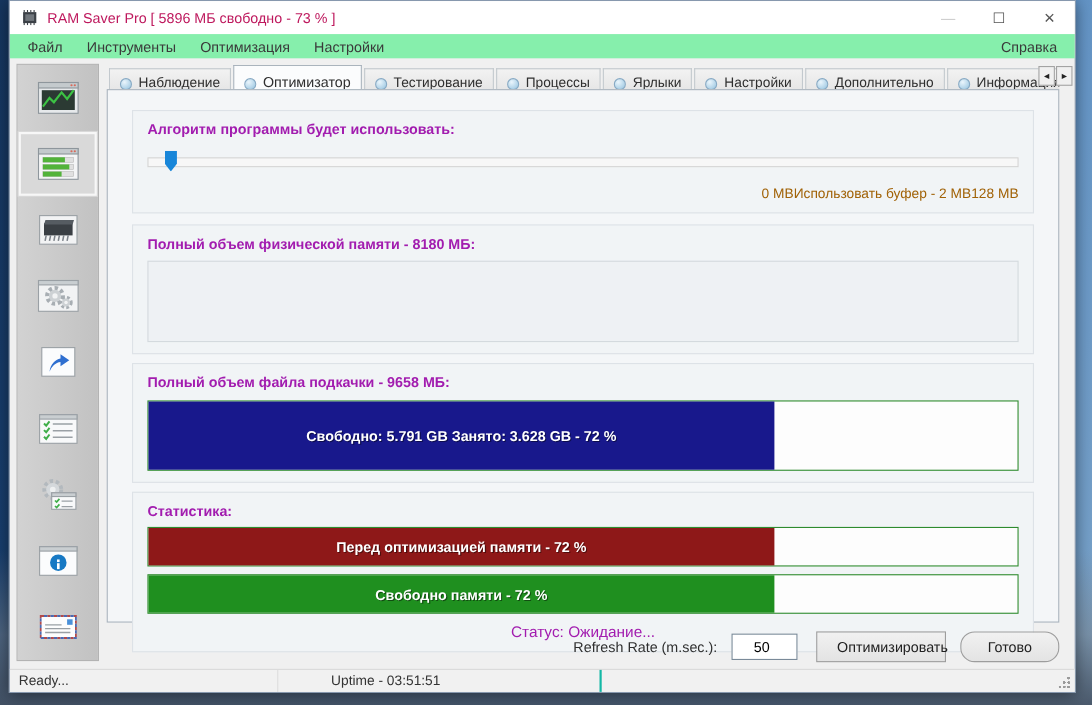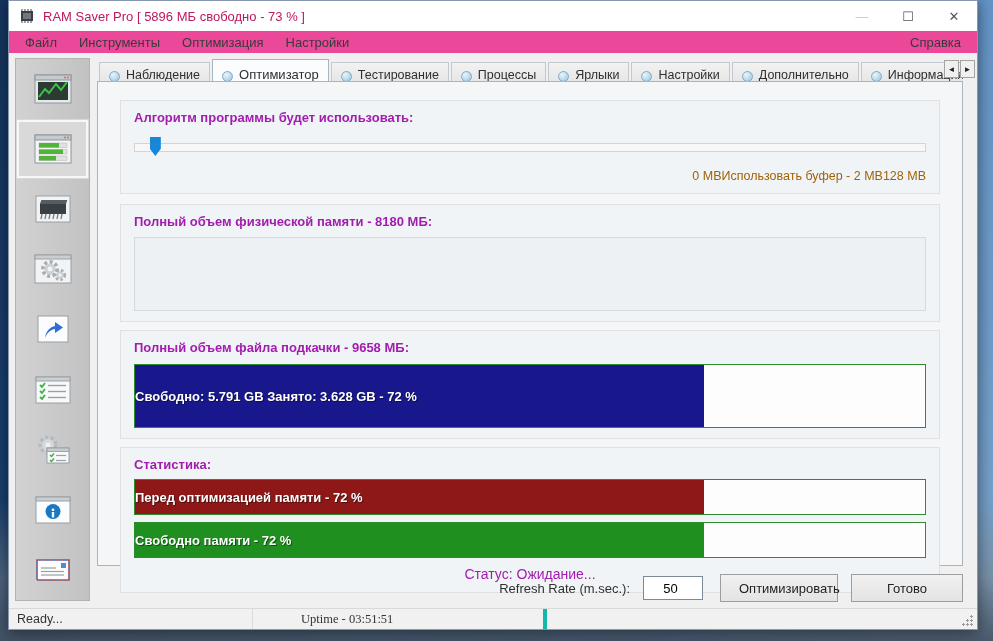--- a/index.html
+++ b/index.html
@@ -23,21 +23,21 @@
   .titlebar { position:absolute; left:0; top:0; right:0; height:30px; background:#ffffff;
     display:flex; align-items:center; }
   .app-icon { margin-left:10px; width:16px; height:14px; flex:0 0 auto; }
   .title-text { margin-left:8px; font-size:13px; color:#be185d; }
   .win-controls { margin-left:auto; display:flex; height:100%; }
   .win-btn { width:46px; height:100%; display:flex; align-items:center; justify-content:center;
     font-size:13px; color:#555; }
   .win-btn.min { color:#c9c9c9; }
 
   
-  .menubar { position:absolute; left:0; top:30px; right:0; height:22px; background:#ec4899;
+  .menubar { position:absolute; left:0; top:30px; right:0; height:22px; background:#86efac;
     display:flex; align-items:center; font-size:13px; color:#3a3a3a; }
   .menu-item { padding:2px 8px; margin-left:6px; }
   .menu-item:first-child { margin-left:8px; }
   .menu-help { margin-left:auto; padding:2px 10px; margin-right:6px; }
 
   
   .sidebar { position:absolute; left:6px; top:57px; width:75px; height:543px;
     background:linear-gradient(90deg,#d2d2d2,#c2c2c2);
     border:1px solid #b3b3b3; display:flex; flex-direction:column; }
   .side-item { flex:1; display:flex; align-items:center; justify-content:center; }
@@ -71,47 +71,47 @@
   .slider-thumb { position:absolute; top:0; width:11px; height:19px; background:#1886d9;
     clip-path:polygon(0 0,100% 0,100% 62%,50% 100%,0 62%); }
   .slider-labels { display:flex; justify-content:flex-end; margin-top:10px;
     font-size:12.5px; color:#a16207; }
 
   
   .phys-panel { margin-top:8px; height:74px; background:#eef1f4; border:1px solid #d4dade; }
 
   
   .membar { background:#fdfdfd; border:1px solid #2e8b2e; }
-  .membar .fill { height:100%; display:flex; align-items:center; }
+  .membar .fill { height:100%; display:flex; align-items:center; justify-content:center; }
   .membar .fill span { font-size:13px; font-weight:bold; color:#ffffff;
     text-shadow:1px 1px 0 rgba(0,0,0,.45); white-space:nowrap; }
   .pagefile-bar { margin-top:9px; height:64px; }
   .stat-bar { margin-top:7px; height:36px; }
   .status-line { margin-top:8px; text-align:center; font-size:14px; color:#a21caf; }
 
   .mt8 { margin-top:8px; } .mt10 { margin-top:10px; }
 
   
   .footer { position:absolute; left:0; right:0; top:571px; height:32px;
     display:flex; align-items:center; justify-content:flex-end; padding-right:14px; gap:9px; }
   .refresh-label { font-size:13px; color:#2f2f2f; margin-right:4px; }
   .refresh-input { width:60px; height:24px; border:1px solid #7a8a99; background:#fff;
     font-family:"Liberation Sans", sans-serif; font-size:13px; text-align:center; padding-right:5px; }
   .btn { height:28px; background:linear-gradient(#f1f1f1,#e3e3e3); border:1px solid #9d9d9d;
     font-family:"Liberation Sans", sans-serif; font-size:13px; color:#222; padding:0 18px; }
   .btn.optimize { width:118px; margin-left:8px; }
-  .btn.done { width:112px; margin-left:4px; }
+  .btn.done { width:90px; margin-left:4px;border-radius:13px; }
 
   
   .statusbar { position:absolute; left:0; right:0; bottom:0; height:21px; background:#f1f1f1;
     border-top:1px solid #d9d9d9; display:flex; align-items:center; font-size:12.5px; color:#333;gap:38px; }
   .sb-seg1 { width:244px; padding-left:8px; border-right:1px solid #dcdcdc; height:100%;
     display:flex; align-items:center; }
-  .sb-seg2 { width:256px; padding-left:10px; border-right:4px solid #14b8a6; height:100%;
-    display:flex; align-items:center;font-family:Liberation Serif, serif; }
+  .sb-seg2 { width:256px; padding-left:10px; border-right:2px solid #14b8a6; height:100%;
+    display:flex; align-items:center; }
   .sb-rest { flex:1; height:100%; }
   .resize-grip { width:14px; height:14px; margin:4px 3px 0 0; align-self:flex-start;
     background:
       radial-gradient(circle 1.2px, #9a9a9a 1.2px, transparent 1.3px) 10px 10px/3px 3px no-repeat,
       radial-gradient(circle 1.2px, #9a9a9a 1.2px, transparent 1.3px) 6px 10px/3px 3px no-repeat,
       radial-gradient(circle 1.2px, #9a9a9a 1.2px, transparent 1.3px) 2px 10px/3px 3px no-repeat,
       radial-gradient(circle 1.2px, #9a9a9a 1.2px, transparent 1.3px) 6px 6px/3px 3px no-repeat,
       radial-gradient(circle 1.2px, #9a9a9a 1.2px, transparent 1.3px) 10px 6px/3px 3px no-repeat,
       radial-gradient(circle 1.2px, #9a9a9a 1.2px, transparent 1.3px) 10px 2px/3px 3px no-repeat;
   }

